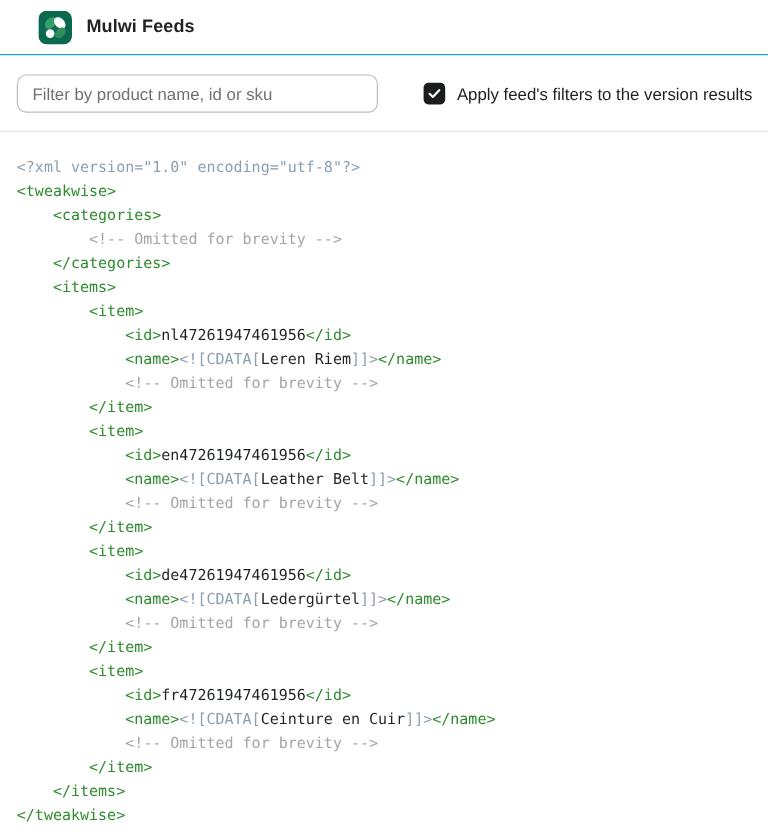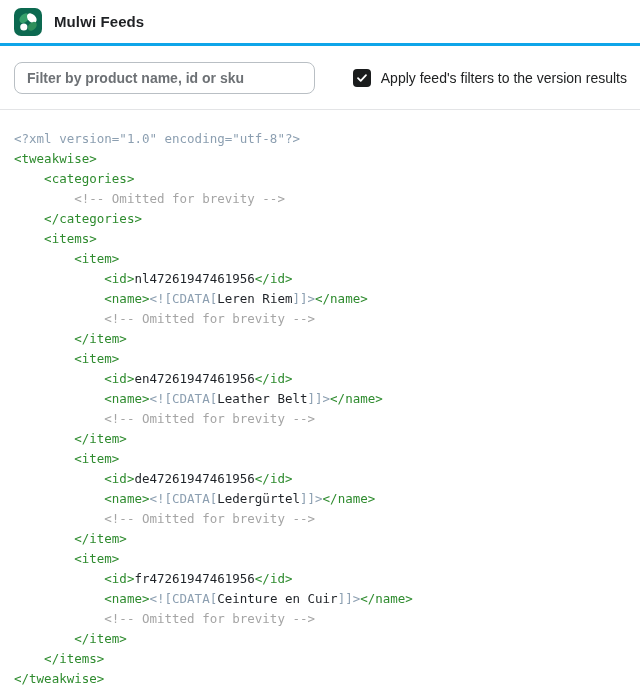--- a/index.html
+++ b/index.html
@@ -7,22 +7,22 @@
   body {
     background: #ffffff;
     font-family: "Liberation Sans", sans-serif;
     overflow: hidden;
   }
   .topbar {
     height: 46px;
     display: flex;
     align-items: center;
     gap: 12px;
-    padding: 0 14px;
-    border-bottom: 3px solid #0ea5e9;
+    padding: 0 32px;
+    border-bottom: 1px solid #0ea5e9;
   }
   .logo { width: 28px; height: 28px; flex: none; }
   .logo svg { width: 28px; height: 28px; display: block; }
   .app-title {
     font-size: 15px;
     font-weight: 700;
     color: #1f2124;
     letter-spacing: 0.1px;
   }
   .filter-row {
@@ -37,21 +37,20 @@
     width: 301px;
     height: 32px;
     border: 1px solid #b9bfc4;
     border-radius: 8px;
     padding: 0 12px;
     font-size: 14px;
     color: #202223;
     outline: none;
     font-family: inherit;
     background: #ffffff;
-    font-weight: bold;
   }
   .filter-input::placeholder { color: #6d7175; }
   .checkbox-wrap {
     display: flex;
     align-items: center;
     gap: 10px;
     cursor: pointer;
   }
   .checkbox {
     width: 18px;

